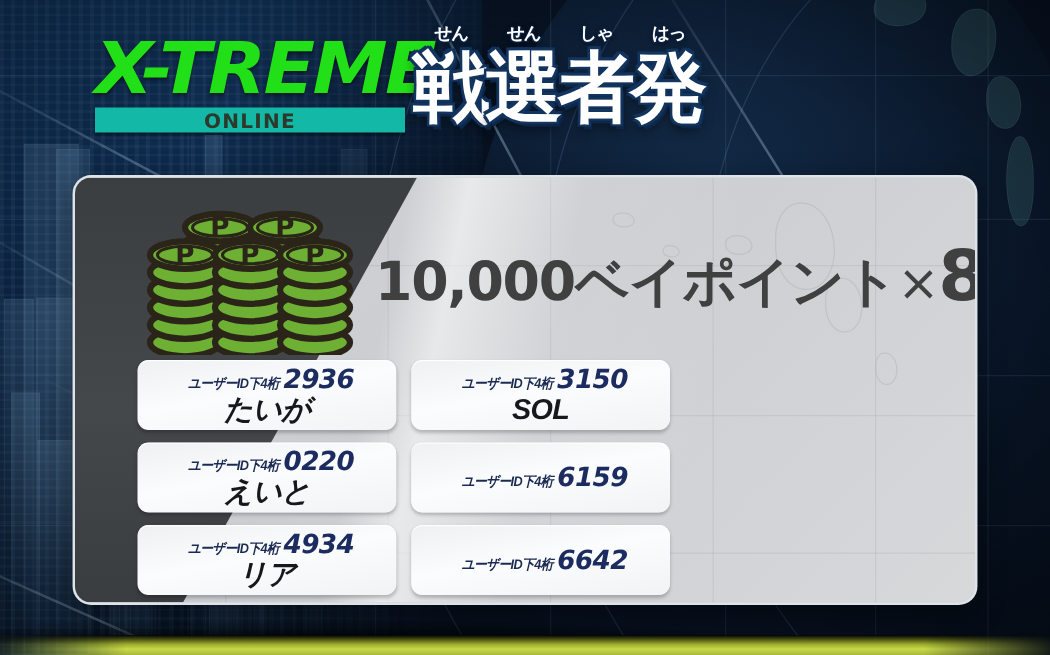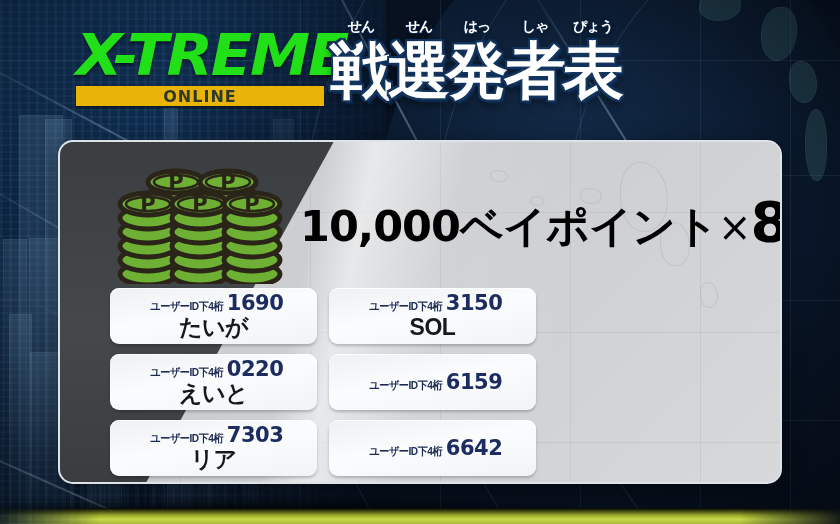--- a/index.html
+++ b/index.html
@@ -71,21 +71,21 @@
     font-family:"DejaVu Sans", sans-serif;
     font-weight:bold; font-style:italic;
     font-size:57px; line-height:54px; letter-spacing:-2px;
     color:#22e017;
     transform:scaleX(1.06); transform-origin:left center;
     text-shadow:0 2px 3px rgba(0,0,0,.55);
     white-space:nowrap;
   }
   .logo-bar {
     margin-top:4px; height:20px; width:248px;
-    background:#eab308;
+    background:#14b8a6;
     display:flex; align-items:center; justify-content:center;
     box-shadow:0 2px 3px rgba(0,0,0,.5);
   }
   .logo-bar span {
     font-family:"DejaVu Sans", sans-serif;
     font-weight:bold; font-size:16px; letter-spacing:1px;
     color:#2d3a2b;
   }
 
   .jp-title { position:absolute; left:330px; top:18px; display:flex; align-items:flex-end; }
@@ -134,31 +134,31 @@
     background:linear-gradient(102deg, rgba(255,255,255,0) 34%, rgba(255,255,255,.55) 40%, rgba(255,255,255,.08) 52%, rgba(255,255,255,0) 70%);
     pointer-events:none;
   }
 
   
   .prize { position:absolute; left:0; top:16px; width:100%; height:128px;
            display:flex; align-items:center; }
   .coins { position:relative; width:178px; height:124px; margin-left:50px; flex:none; }
   .prize-text {
     font-family:"DejaVu Sans", sans-serif;
-    font-weight:bold; font-size:43px; color:#000000;
+    font-weight:bold; font-size:43px; color:#404040;
     letter-spacing:-1px; white-space:nowrap;
     margin-left:12px;
   }
   .prize-text .big { font-size:56px; }
   .prize-text .x { font-weight:normal; font-size:40px; }
 
   
   .grid {
     position:absolute; left:0; top:146px; width:100%;
-    padding:0 50px; display:flex; flex-wrap:wrap; gap:10px 12px;
+    padding:0 50px; display:flex; flex-wrap:wrap; gap:10px 12px;font-style:italic;
   }
   .wcard {
     width:207px; height:56px; border-radius:9px;
     background:linear-gradient(170deg,#eef0f2 0%, #fbfcfd 46%, #f1f3f5 100%);
     box-shadow:0 2px 3px rgba(0,0,0,.22), inset 0 1px 0 rgba(255,255,255,.9);
     display:flex; flex-direction:column; align-items:center; justify-content:center;
     overflow:hidden;
   }
   .wcard-top { display:flex; align-items:baseline; gap:4px; line-height:1; }
   .wcard-lbl {
@@ -262,30 +262,26 @@
   <div class="jp-title" id="jptitle">
       <div class="jp-ch">
         <span class="jp-ruby">せん</span>
         <span class="jp-base">戦</span>
       </div>
       <div class="jp-ch">
         <span class="jp-ruby">せん</span>
         <span class="jp-base">選</span>
       </div>
       <div class="jp-ch">
+        <span class="jp-ruby">しゃ</span>
+        <span class="jp-base">者</span>
+      </div>
+      <div class="jp-ch">
         <span class="jp-ruby">はっ</span>
         <span class="jp-base">発</span>
-      </div>
-      <div class="jp-ch">
-        <span class="jp-ruby">しゃ</span>
-        <span class="jp-base">者</span>
-      </div>
-      <div class="jp-ch">
-        <span class="jp-ruby">ぴょう</span>
-        <span class="jp-base">表</span>
       </div>
     </div>
 
 </div>
 
 <div id="panel">
   <div class="panel-light"></div>
   <div class="panel-map" id="panelmap">
       <div class="mgl" style="left: 120px; top: 0px; width: 1px; height: 344px;"></div>
       <div class="mgl" style="left: 250px; top: 0px; width: 1px; height: 344px;"></div>
@@ -360,21 +356,21 @@
         </svg></div>
     <div class="prize-text">
       <span>10,000</span><span>ベイポイント</span><span class="x">×</span><span class="big">8</span>
     </div>
   </div>
 
   <div class="grid" id="grid">
       <div class="wcard">
         <div class="wcard-top">
           <span class="wcard-lbl">ユーザーID下4桁</span>
-          <span class="wcard-id">1690</span>
+          <span class="wcard-id">2936</span>
         </div>
         <div class="wcard-name">たいが</div>
       </div>
       <div class="wcard">
         <div class="wcard-top">
           <span class="wcard-lbl">ユーザーID下4桁</span>
           <span class="wcard-id">3150</span>
         </div>
         <div class="wcard-name">SOL</div>
       </div>
@@ -387,21 +383,21 @@
       </div>
       <div class="wcard">
         <div class="wcard-top">
           <span class="wcard-lbl">ユーザーID下4桁</span>
           <span class="wcard-id">6159</span>
         </div>
       </div>
       <div class="wcard">
         <div class="wcard-top">
           <span class="wcard-lbl">ユーザーID下4桁</span>
-          <span class="wcard-id">7303</span>
+          <span class="wcard-id">4934</span>
         </div>
         <div class="wcard-name">リア</div>
       </div>
       <div class="wcard">
         <div class="wcard-top">
           <span class="wcard-lbl">ユーザーID下4桁</span>
           <span class="wcard-id">6642</span>
         </div>
       </div>
     </div>

